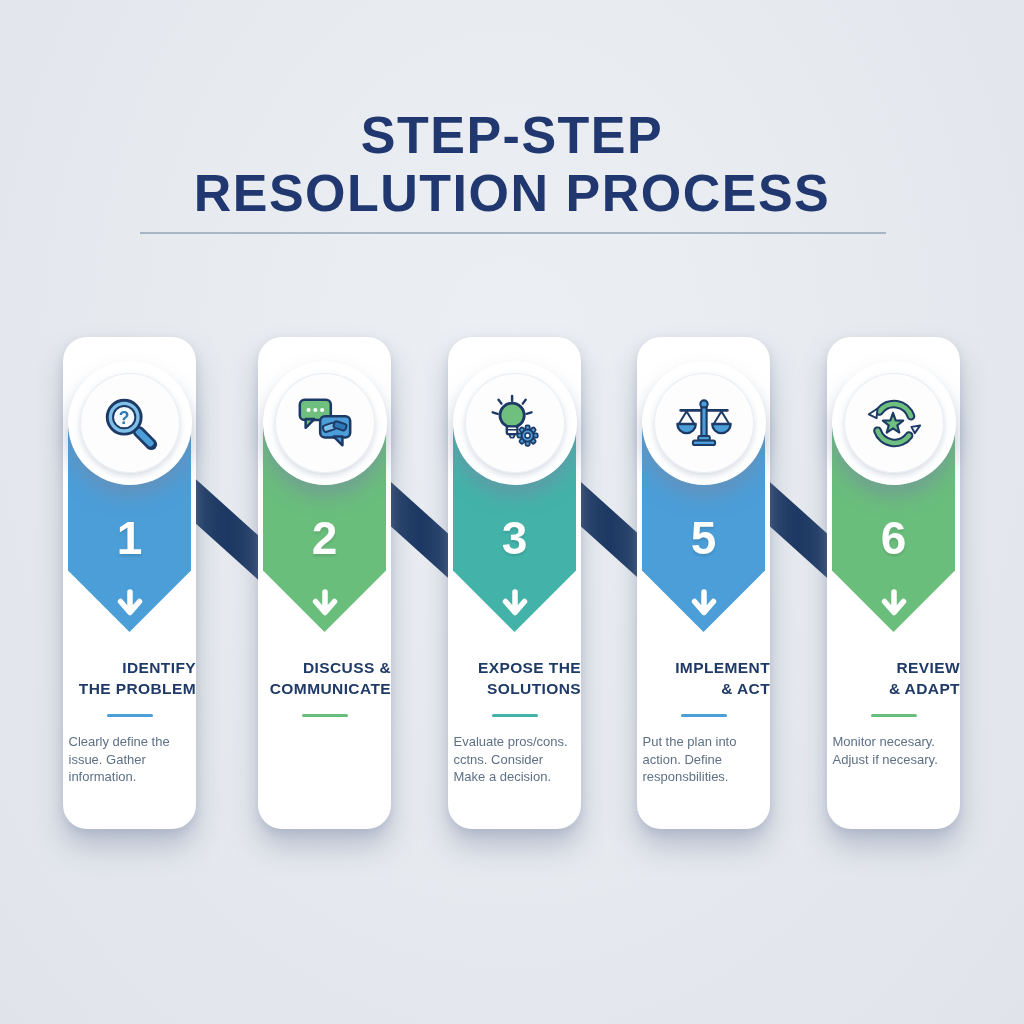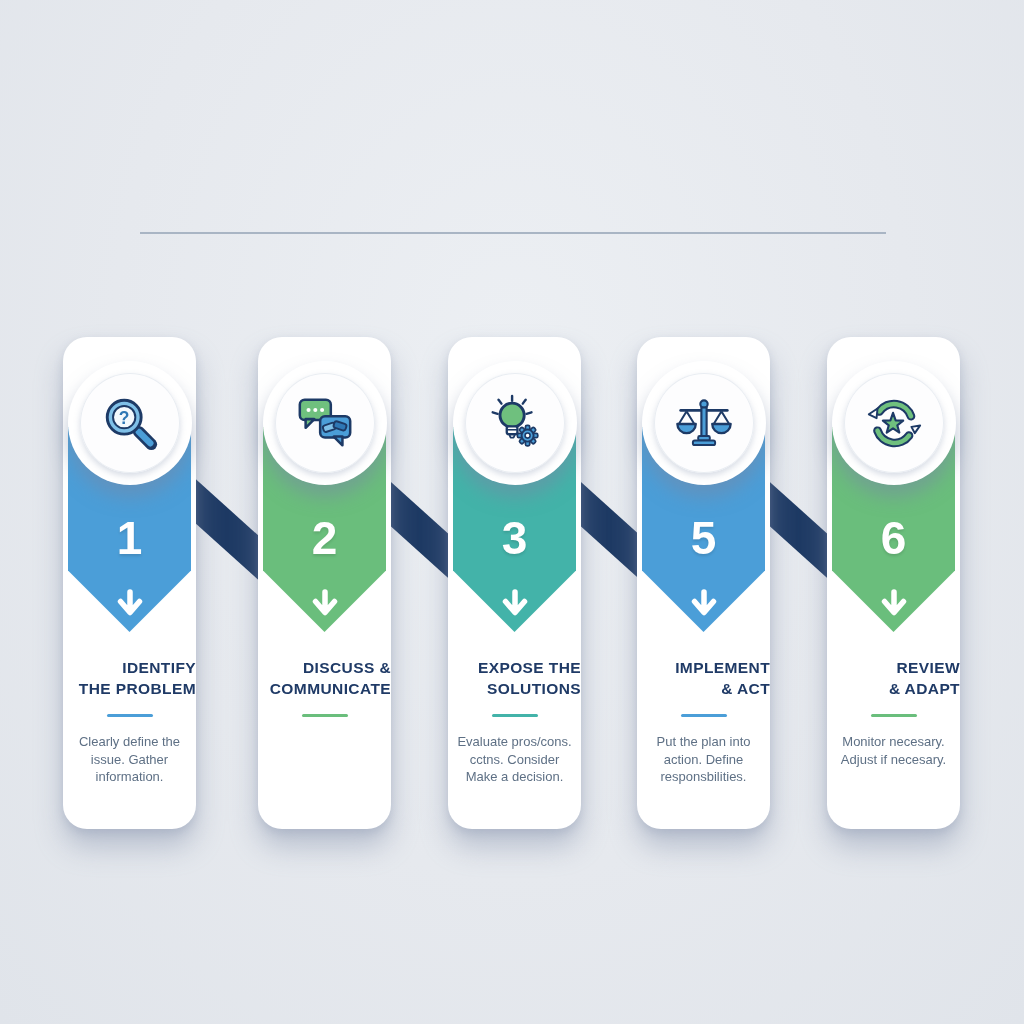--- a/index.html
+++ b/index.html
@@ -73,29 +73,32 @@
   }
   .underline{
     position:absolute;top:377px;left:50%;transform:translateX(-50%);
     width:46px;height:3px;border-radius:2px;
   }
   .underline.blue{background:#4b9ed8;}
   .underline.green{background:#6abe7c;}
   .underline.teal{background:#43b3a9;}
   .card-desc{
     position:absolute;top:396px;left:50%;transform:translateX(-50%);
-    width:122px;margin:0;text-align:center;
+    width:122px;margin:0;
     font-size:13px;line-height:17.5px;color:#5e7085;
   }
 </style>
 </head>
 <body>
 
 <div class="stage">
 
+  <div class="header">
+    <h1 class="title"><span>STEP-STEP</span><br><span>RESOLUTION PROCESS</span></h1>
+  </div>
   <div class="divider"></div>
 
   <div class="connector c1"></div>
   <div class="connector c2"></div>
   <div class="connector c3"></div>
   <div class="connector c4"></div>
 
   <article class="card p1">
     <div class="ribbon blue">
       <div class="step-number">1</div>

